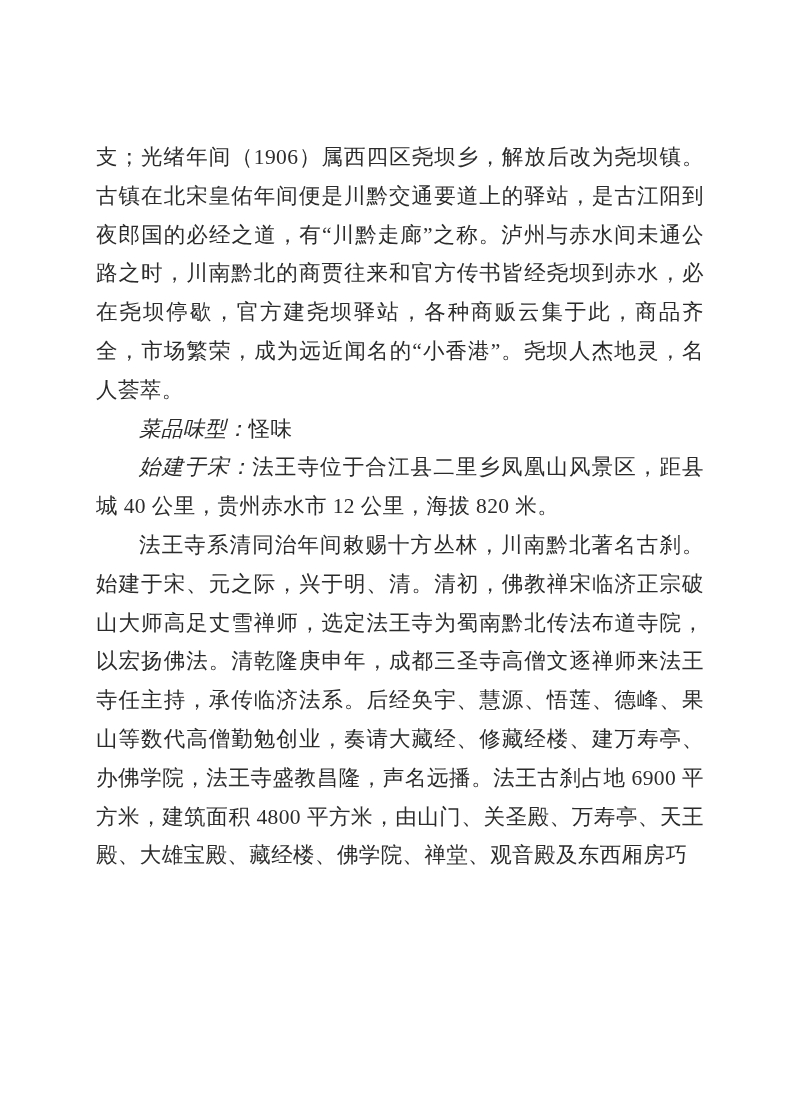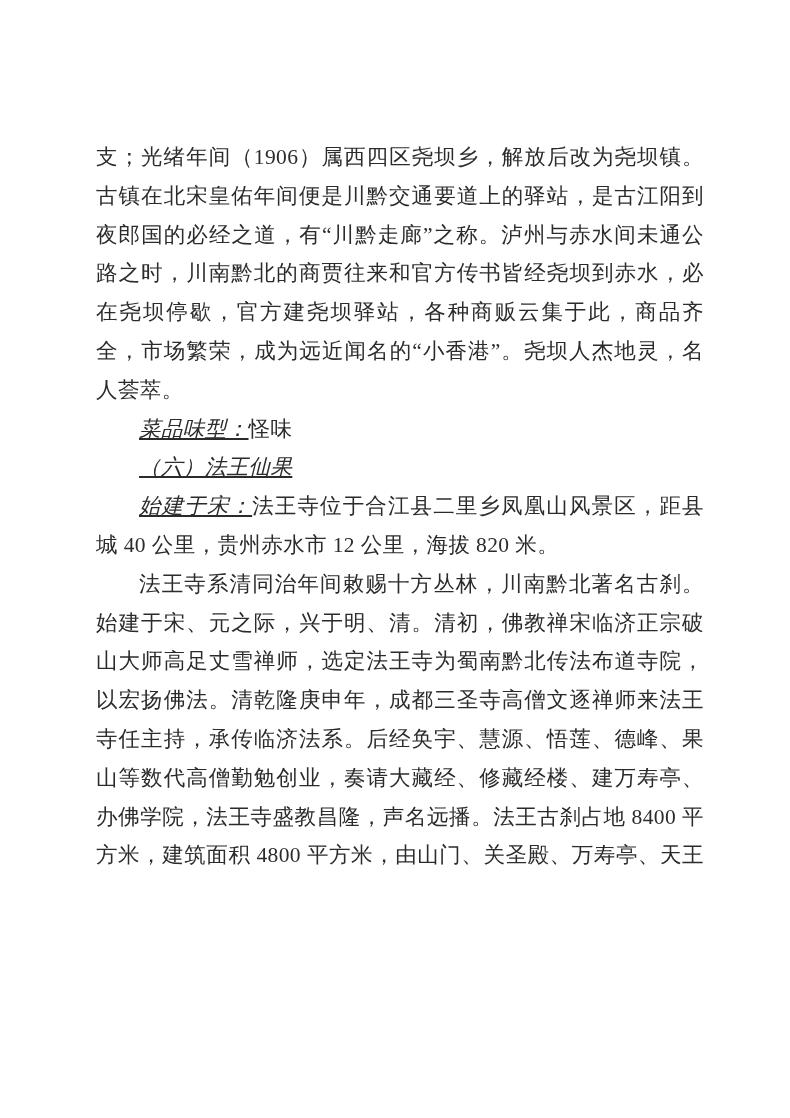--- a/index.html
+++ b/index.html
@@ -30,21 +30,20 @@
   .content p {
     margin: 0;
     padding: 0;
   }
   .indent {
     text-indent: 2em;
   }
   
   .kai {
     font-style: italic;
-    text-decoration: underline;
   }
   .footer {
     position: absolute;
     top: 1052px;
     right: 94px;
     font-size: 15px;
     letter-spacing: 1px;
     color: #ef4444;
     font-family: "Liberation Serif", "DejaVu Serif", serif;
   }
@@ -54,23 +53,22 @@
 
 <div class="page">
 
   <div class="content">
 
     <p>支；光绪年间（1906）属西四区尧坝乡，解放后改为尧坝镇。古镇在北宋皇佑年间便是川黔交通要道上的驿站，是古江阳到夜郎国的必经之道，有“川黔走廊”之称。泸州与赤水间未通公路之时，川南黔北的商贾往来和官方传书皆经尧坝到赤水，必在尧坝停歇，官方建尧坝驿站，各种商贩云集于此，商品齐全，市场繁荣，成为远近闻名的“小香港”。尧坝人杰地灵，名人荟萃。</p>
 
     <p class="indent"><span class="kai">菜品味型：</span><span>怪味</span></p>
 
 
-    <p class="indent kai">（六）法王仙果</p>
 
     <p class="indent"><span class="kai">始建于宋：</span><span>法王寺位于合江县二里乡凤凰山风景区，距县城 40 公里，贵州赤水市 12 公里，海拔 820 米。</span></p>
 
-    <p class="indent">法王寺系清同治年间敕赐十方丛林，川南黔北著名古刹。始建于宋、元之际，兴于明、清。清初，佛教禅宋临济正宗破山大师高足丈雪禅师，选定法王寺为蜀南黔北传法布道寺院，以宏扬佛法。清乾隆庚申年，成都三圣寺高僧文逐禅师来法王寺任主持，承传临济法系。后经奂宇、慧源、悟莲、德峰、果山等数代高僧勤勉创业，奏请大藏经、修藏经楼、建万寿亭、办佛学院，法王寺盛教昌隆，声名远播。法王古刹占地 8400 平方米，建筑面积 4800 平方米，由山门、关圣殿、万寿亭、天王殿、大雄宝殿、藏经楼、佛学院、禅堂、观音殿及东西厢房巧</p>
+    <p class="indent">法王寺系清同治年间敕赐十方丛林，川南黔北著名古刹。始建于宋、元之际，兴于明、清。清初，佛教禅宋临济正宗破山大师高足丈雪禅师，选定法王寺为蜀南黔北传法布道寺院，以宏扬佛法。清乾隆庚申年，成都三圣寺高僧文逐禅师来法王寺任主持，承传临济法系。后经奂宇、慧源、悟莲、德峰、果山等数代高僧勤勉创业，奏请大藏经、修藏经楼、建万寿亭、办佛学院，法王寺盛教昌隆，声名远播。法王古刹占地 6900 平方米，建筑面积 4800 平方米，由山门、关圣殿、万寿亭、天王殿、大雄宝殿、藏经楼、佛学院、禅堂、观音殿及东西厢房巧</p>
 
   </div>
 
   <div class="footer">—141—</div>
 
 </div>
 
 </body></html>

